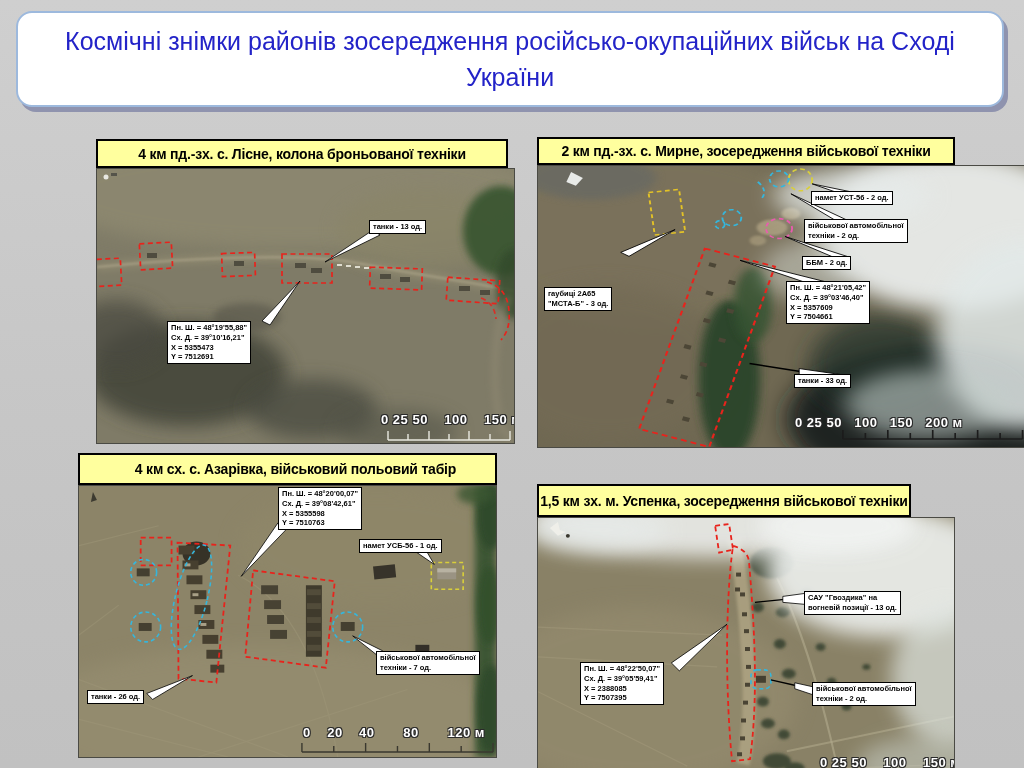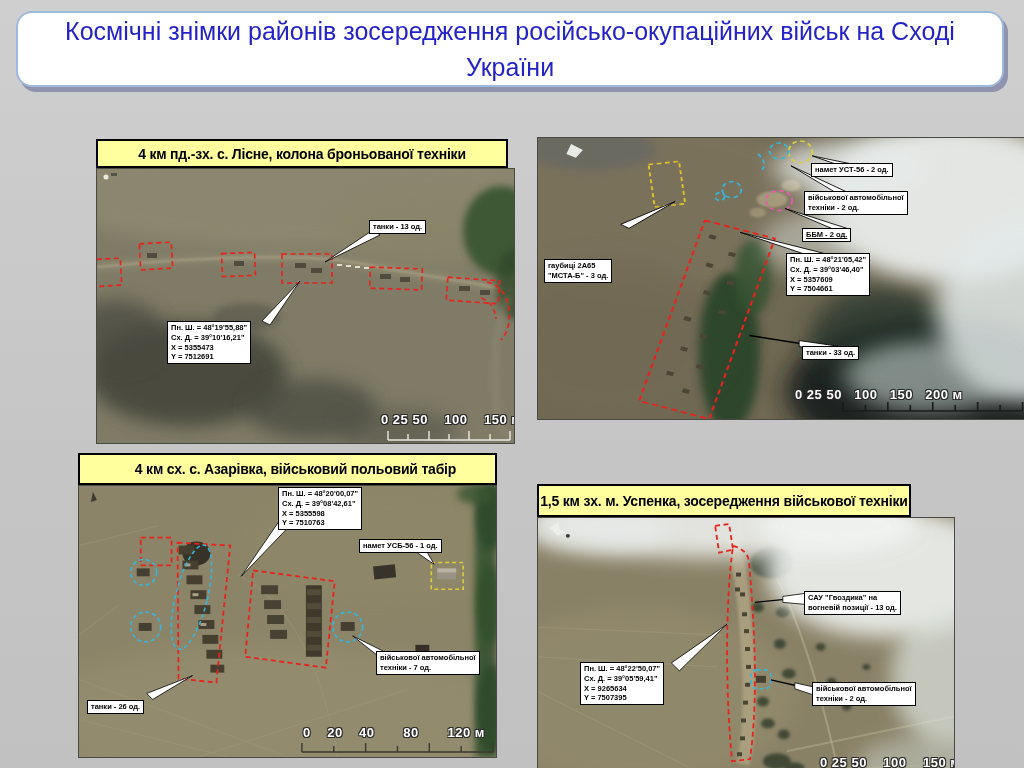--- a/index.html
+++ b/index.html
@@ -1,19 +1,19 @@
 <!DOCTYPE html>
 <html><head>
 <meta charset="utf-8">
 <style>
   html,body{margin:0;padding:0;background:#8f8f8f;}
   .slide{position:relative;width:1024px;height:768px;overflow:hidden;
     background:linear-gradient(180deg,#cfcfcf 0%,#c6c6c6 55%,#c1c1c1 100%);
     font-family:"Liberation Sans",sans-serif;}
-  .title-box{position:absolute;left:16px;top:11px;width:988px;height:76px;box-sizing:border-box;
+  .title-box{position:absolute;left:16px;top:11px;width:988px;height:96px;box-sizing:border-box;
     background:#ffffff;border:2px solid #9db9dd;border-radius:16px;
     box-shadow:4px 5px 0 #8f93ae;display:flex;align-items:center;justify-content:center;}
   .title-text{color:#2323c8;font-size:25px;line-height:1.45;text-align:center;padding:0 20px;}
   .panel{position:absolute;}
   .panel-title{background:#ffff9e;border:2px solid #000;box-sizing:border-box;width:100%;
     display:flex;align-items:center;justify-content:center;
     font-weight:bold;font-size:14px;letter-spacing:-0.2px;color:#000;}
   .sat{position:relative;background:#7e7a67;border:1px solid #4a4a44;box-sizing:border-box;overflow:hidden;}
   .sat > svg{position:absolute;left:0;top:0;width:100%;height:100%;}
   .callout{position:absolute;background:#fff;border:1px solid #000;padding:1px 3px;
@@ -104,20 +104,21 @@
         <div>Пн. Ш. = 48°19'55,88"</div>
         <div>Сх. Д. = 39°10'16,21"</div>
         <div>X = 5355473</div>
         <div>Y = 7512691</div>
       </div>
       <div class="scalebar" style="left:284px;top:243px;">0 25 50    100    150 м</div>
     </div>
   </section>
 
   <section class="panel" style="left:537px;top:137px;width:418px;">
+    <header class="panel-title" style="height:28px;">2 км пд.-зх. с. Мирне, зосередження військової техніки</header>
     <div class="sat" style="width:496px;height:283px;">
       <svg viewBox="0 0 418 283" preserveAspectRatio="none">
         <defs>
           <filter id="f2a" x="-60%" y="-60%" width="220%" height="220%">
               <feGaussianBlur stdDeviation="10"></feGaussianBlur>
             </filter>
           <filter id="f2b" x="-60%" y="-60%" width="220%" height="220%">
               <feGaussianBlur stdDeviation="4"></feGaussianBlur>
             </filter>
           <filter id="f2c" x="-60%" y="-60%" width="220%" height="220%">
@@ -180,34 +181,34 @@
           <path d="M258,266 V275 M277,269 V275 M296,266 V275 M315,269 V275 M334,266 V275 M353,269 V275 M372,266 V275 M391,269 V275 M410,266 V275 M258,275 H410"></path>
         </g>
       </svg>
       <div class="callout" style="left:273px;top:25px;">
         <span>намет УСТ-56 - 2 од.</span>
       </div>
       <div class="callout" style="left:266px;top:53px;">
         <div>військової автомобільної</div>
         <div>техніки - 2 од.</div>
       </div>
-      <div class="callout" style="left:264px;top:90px;text-decoration:underline;">
+      <div class="callout" style="left:264px;top:90px;">
         <span>ББМ - 2 од.</span>
       </div>
       <div class="callout" style="left:6px;top:85px;margin-top:36px;">
         <div>гаубиці 2А65</div>
         <div>"МСТА-Б" - 3 од.</div>
       </div>
       <div class="callout" style="left:248px;top:115px;">
         <div>Пн. Ш. = 48°21'05,42"</div>
         <div>Сх. Д. = 39°03'46,40"</div>
         <div>X = 5357609</div>
         <div>Y = 7504661</div>
       </div>
-      <div class="callout" style="left:264px;top:208px;">
+      <div class="callout" style="left:256px;top:208px;">
         <span>танки - 33 од.</span>
       </div>
       <div class="scalebar" style="left:251px;top:249px;margin-left:6px;">0 25 50   100   150   200 м</div>
     </div>
   </section>
 
   <section class="panel" style="left:78px;top:453px;width:419px;">
     <header class="panel-title" style="height:32px;padding-left:16px;">4 км сх. с. Азарівка, військовий польовий табір</header>
     <div class="sat" style="width:419px;height:273px;">
       <svg viewBox="0 0 419 273" preserveAspectRatio="none">
@@ -305,21 +306,21 @@
         <div>X = 5355598</div>
         <div>Y = 7510763</div>
       </div>
       <div class="callout" style="left:255px;top:53px;margin-left:25px;">
         <span>намет УСБ-56 - 1 од.</span>
       </div>
       <div class="callout" style="left:297px;top:165px;">
         <div>військової автомобільної</div>
         <div>техніки - 7 од.</div>
       </div>
-      <div class="callout" style="left:8px;top:214px;text-align:right;">
+      <div class="callout" style="left:8px;top:204px;text-align:right;">
         <span>танки - 26 од.</span>
       </div>
       <div class="scalebar" style="left:224px;top:239px;">0    20    40       80       120 м</div>
     </div>
   </section>
 
   <section class="panel" style="left:537px;top:452px;width:374px;margin-top:32px;">
     <header class="panel-title" style="height:33px;">1,5 км зх. м. Успенка, зосередження військової техніки</header>
     <div class="sat" style="width:418px;height:270px;">
       <svg viewBox="0 0 418 270" preserveAspectRatio="none">
@@ -400,21 +401,21 @@
           <path d="M288,255 V264 M308,258 V264 M329,255 V264 M349,258 V264 M369,255 V264 M390,258 V264 M410,255 V264 M288,264 H410"></path>
         </g>
       </svg>
       <div class="callout" style="left:266px;top:73px;">
         <div>САУ "Гвоздика" на</div>
         <div>вогневій позиції - 13 од.</div>
       </div>
       <div class="callout" style="left:42px;top:144px;">
         <div>Пн. Ш. = 48°22'50,07"</div>
         <div>Сх. Д. = 39°05'59,41"</div>
-        <div>X = 9265634</div>
+        <div>X = 2388085</div>
         <div>Y = 7507395</div>
       </div>
       <div class="callout" style="left:274px;top:164px;">
         <div>військової автомобільної</div>
         <div>техніки - 2 од.</div>
       </div>
       <div class="scalebar" style="left:282px;top:237px;">0 25 50    100    150 м</div>
     </div>
   </section>
 

